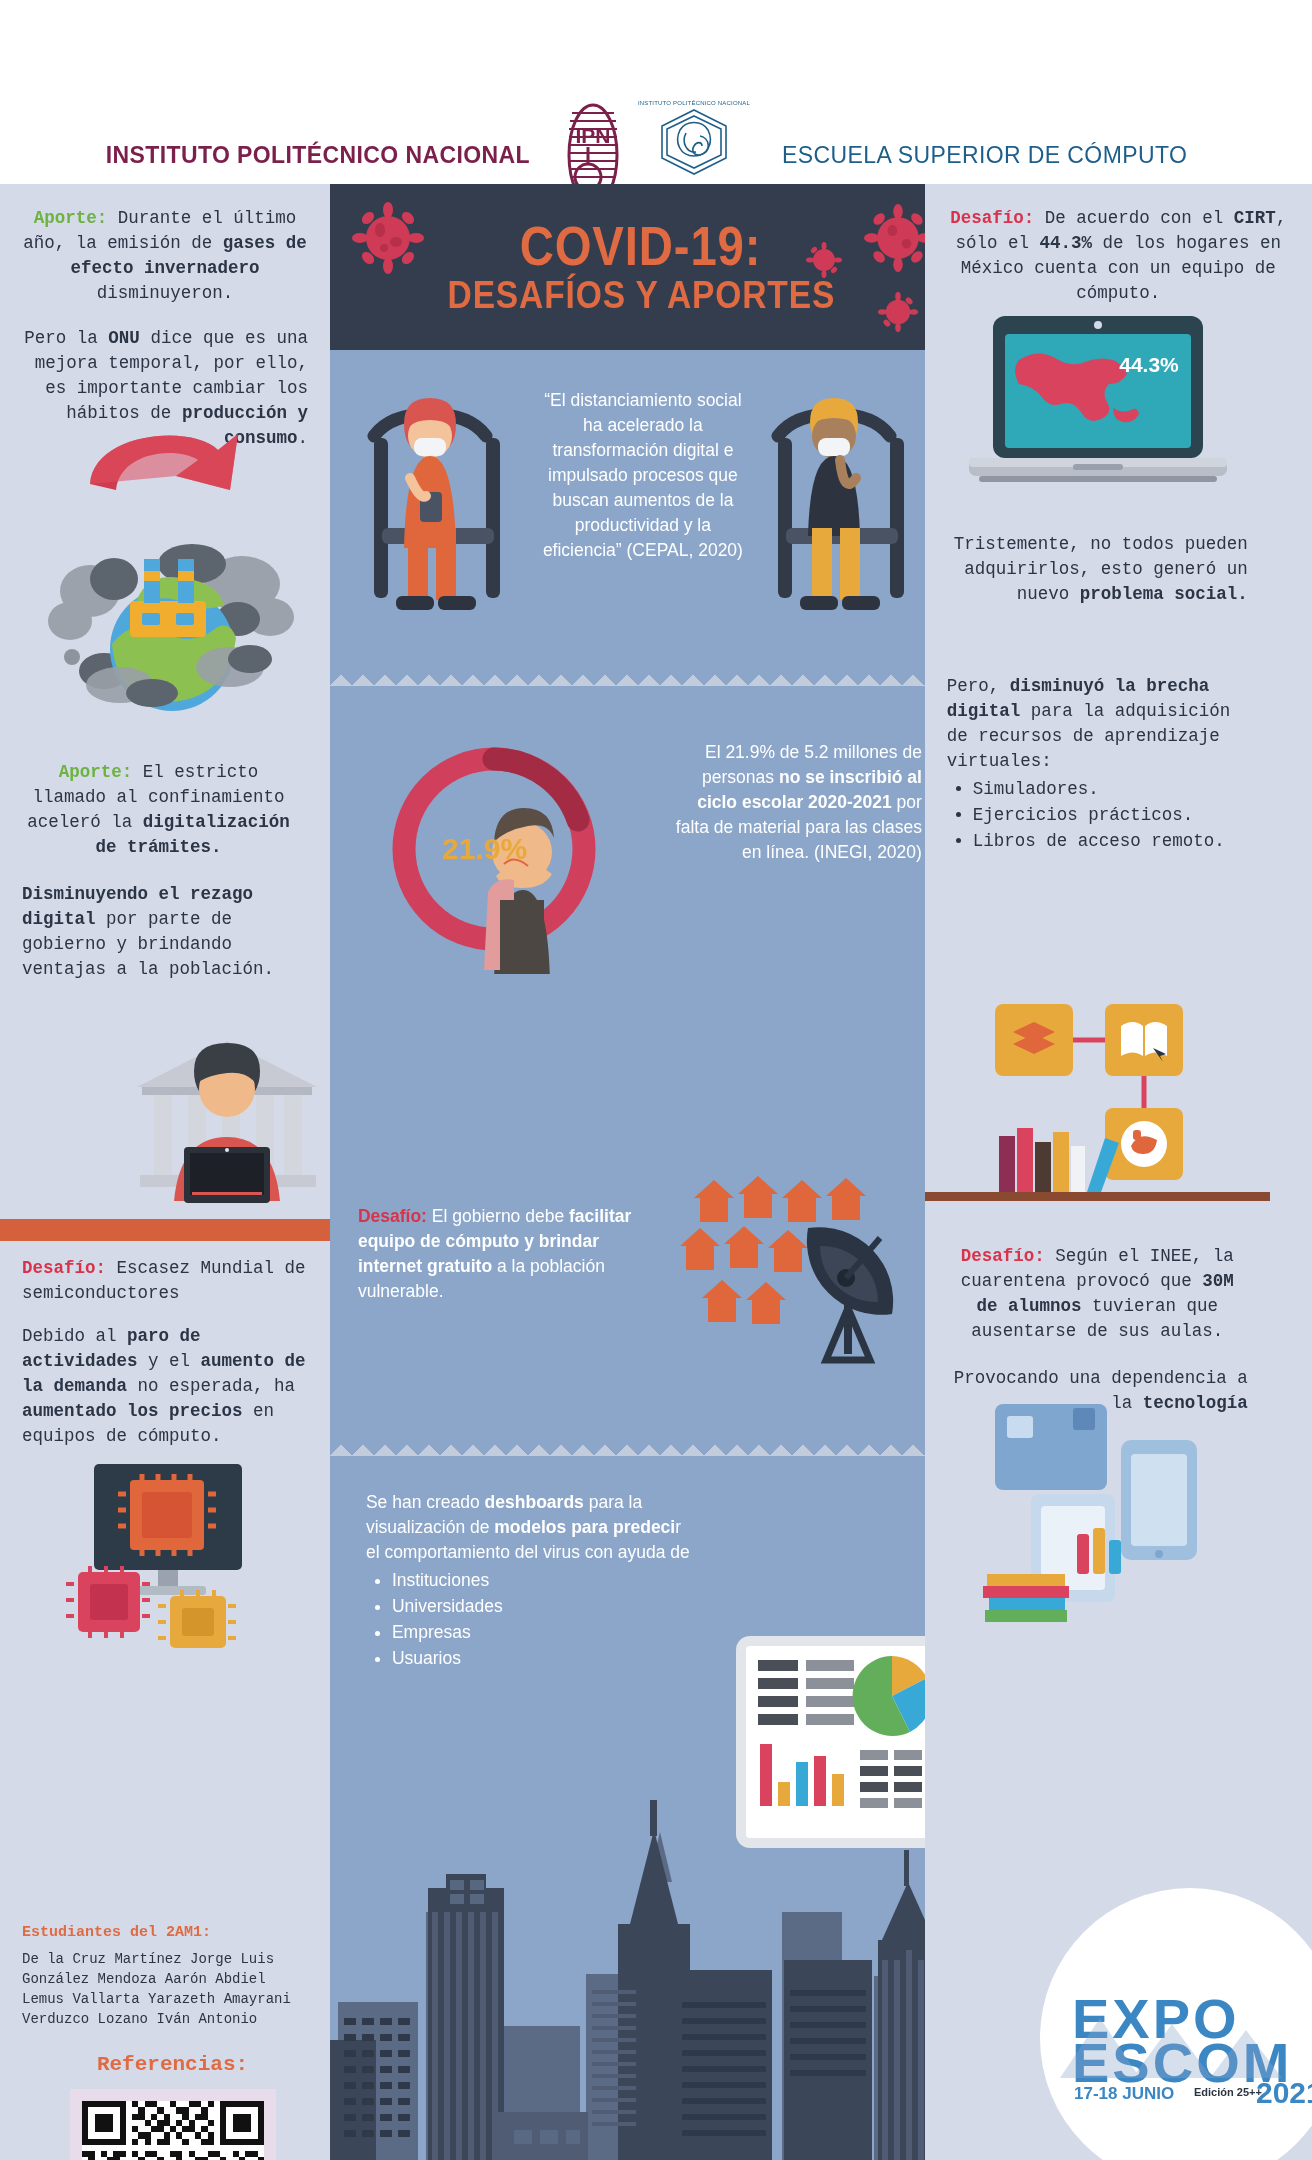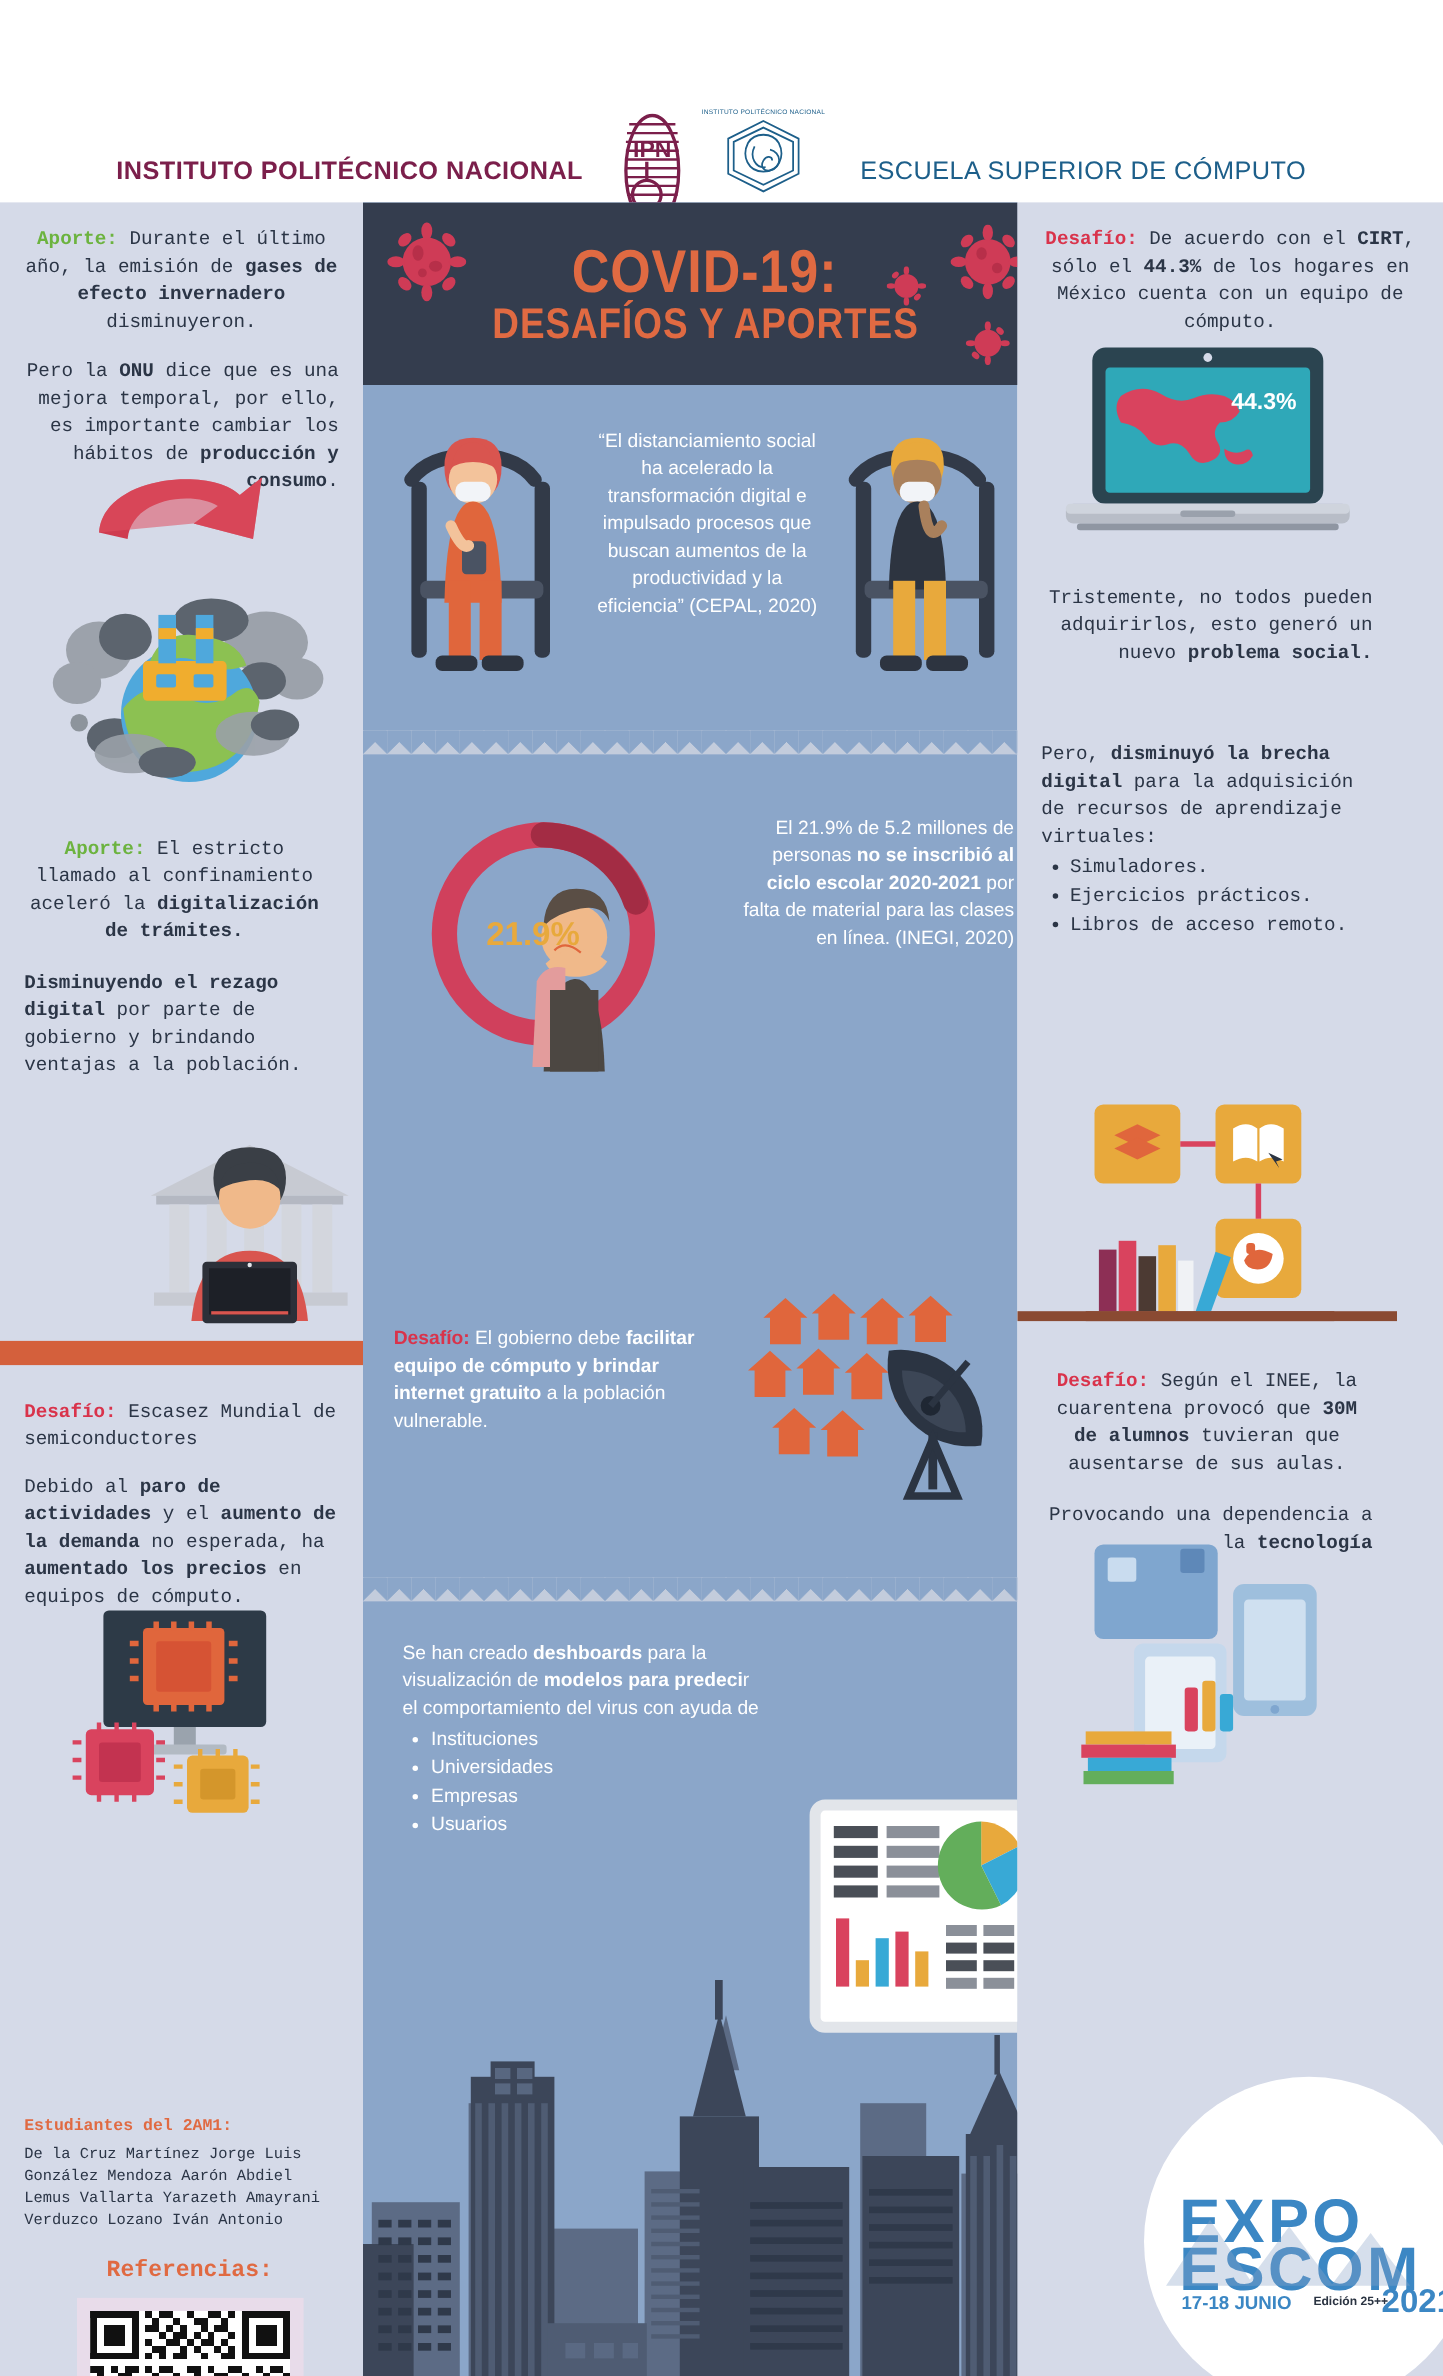--- a/index.html
+++ b/index.html
@@ -212,21 +212,21 @@
         <path d="M88 52 q2 -24 27 -24 q25 0 27 24 q-10 -10 -27 -8 q-17 2 -27 8 Z" fill="#3a3f46"></path>
         <path d="M62 172 q6 -64 53 -64 q47 0 53 64 Z" fill="#d9554f"></path>
         <rect x="72" y="118" width="86" height="56" rx="4" fill="#2c3039"></rect>
         <rect x="78" y="124" width="74" height="42" fill="#1d2027"></rect>
         <circle cx="115" cy="121" r="2" fill="#e2e5ea"></circle>
         <rect x="80" y="163" width="70" height="3" fill="#d9554f"></rect>
       </svg>
 
       <div class="red-band" style="top:1035px;"></div>
 
-      <div class="pad" style="position:absolute;left:0;top:1072px;width:345px;margin-top:16px;">
+      <div class="pad" style="position:absolute;left:0;top:1072px;width:345px;">
         <p class="tx tx-l">
           <span class="desafio">Desafío:</span><span> Escasez Mundial de semiconductores</span>
         </p>
         <p class="tx tx-l" style="margin-top:18px;">
           <span>Debido al </span><span class="b">paro de actividades</span><span> y el </span><span class="b">aumento de la demanda</span><span> no esperada, ha </span><span class="b">aumentado los precios</span><span> en equipos de cómputo.</span>
         </p>
       </div>
 
       <svg width="230" height="200" style="position:absolute;left:58px;top:1270px;" viewBox="0 0 230 200">
         <rect x="36" y="10" width="148" height="106" rx="5" fill="#2d3a47"></rect>

